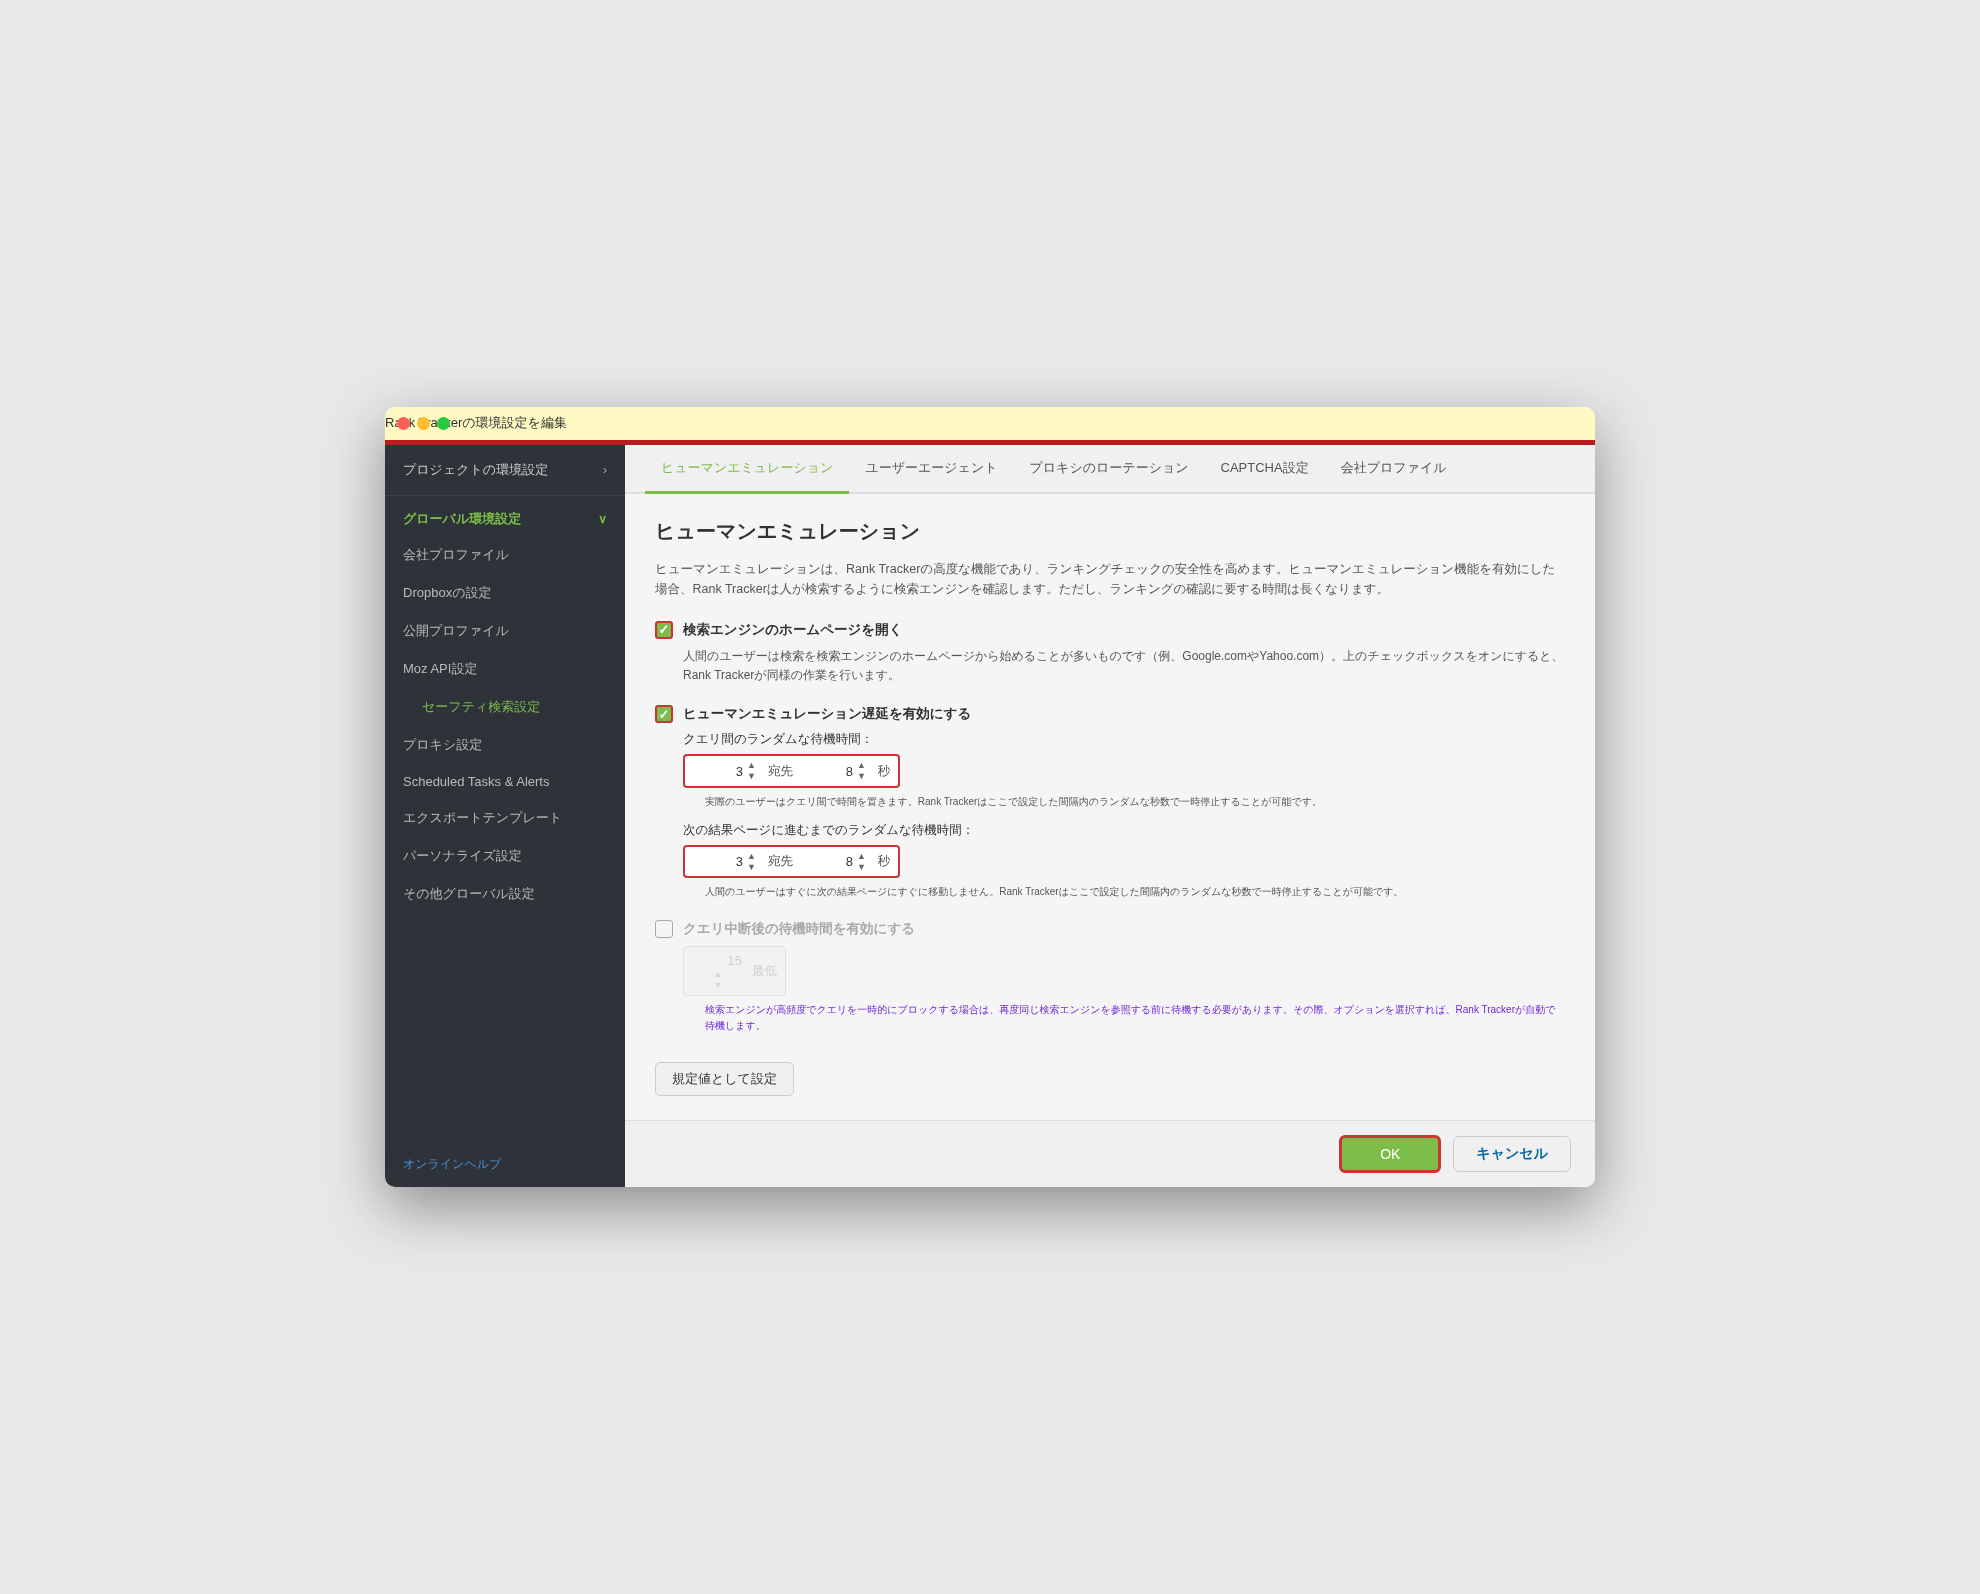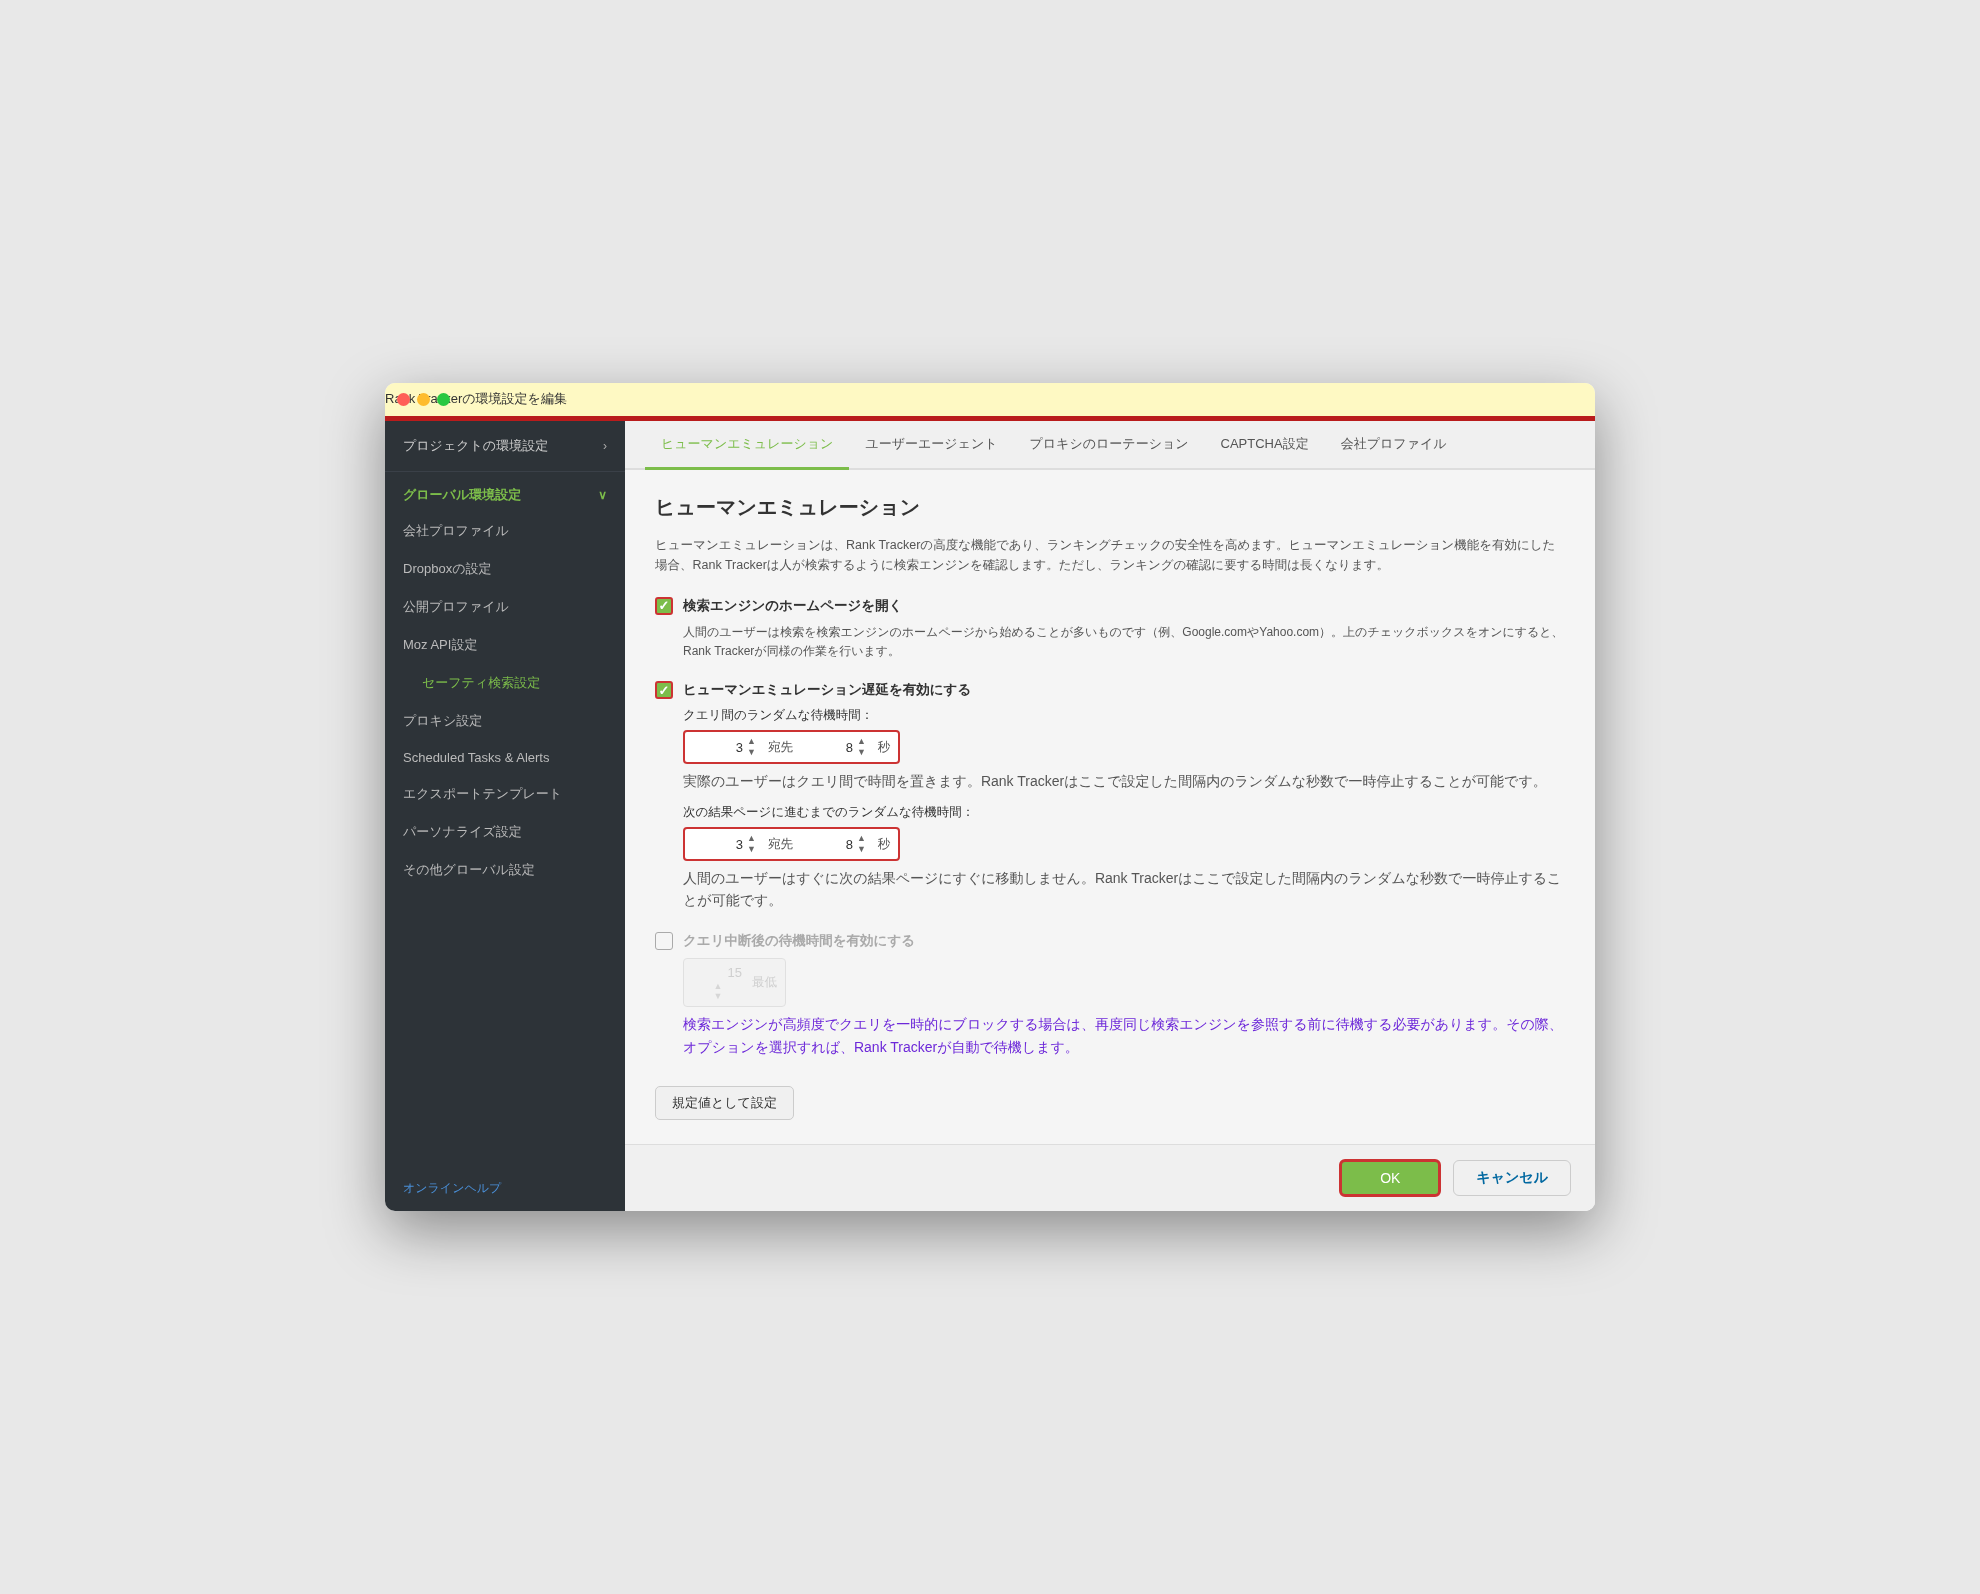--- a/index.html
+++ b/index.html
@@ -246,25 +246,26 @@
     }
     .spinbox-label {
       font-size: 12.5px;
       color: #555;
     }
     .spinbox-unit {
       font-size: 12.5px;
       color: #555;
     }
     .option-desc2 {
-      font-size: 14px;
+      font-size: 10px;
       color: #555;
       line-height: 1.6;
       margin-top: 6px;
       margin-bottom: 10px;
+      margin-left: 22px;
     }
     .disabled-option .option-label {
       color: #aaa;
     }
     .disabled-spinbox-row {
       display: flex;
       align-items: center;
       gap: 10px;
       border: 1px solid #ccc;
       border-radius: 4px;

